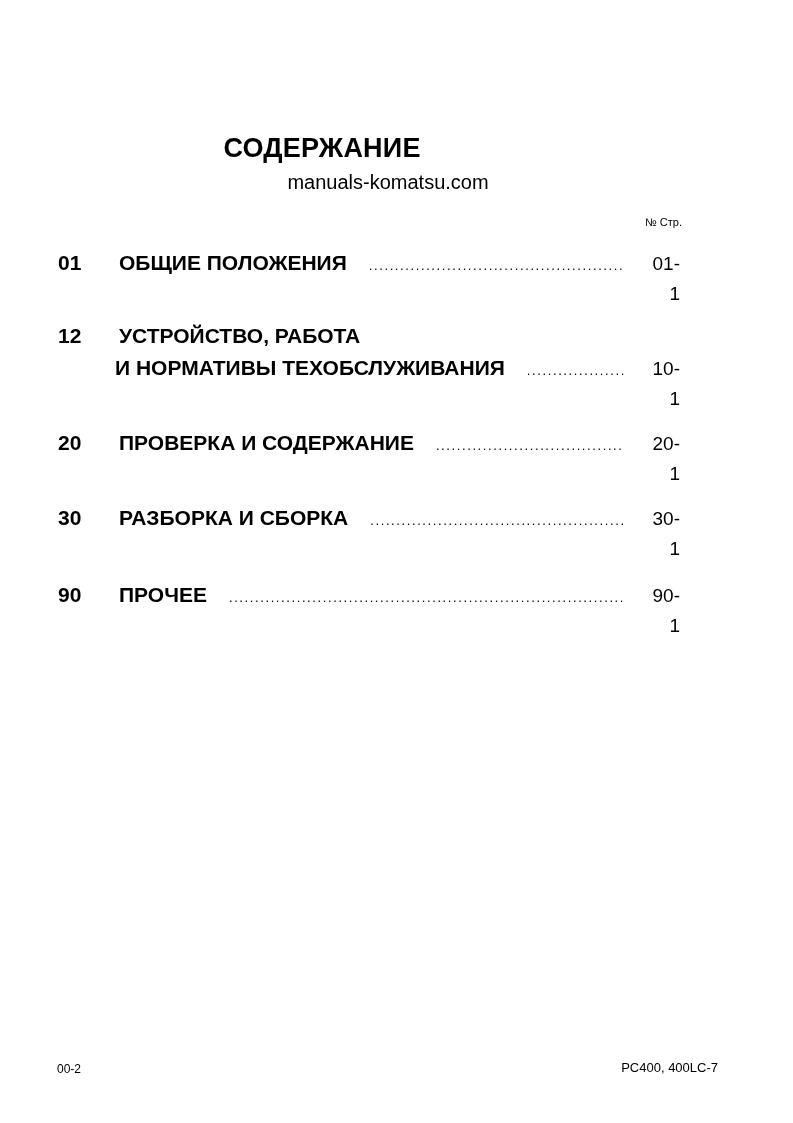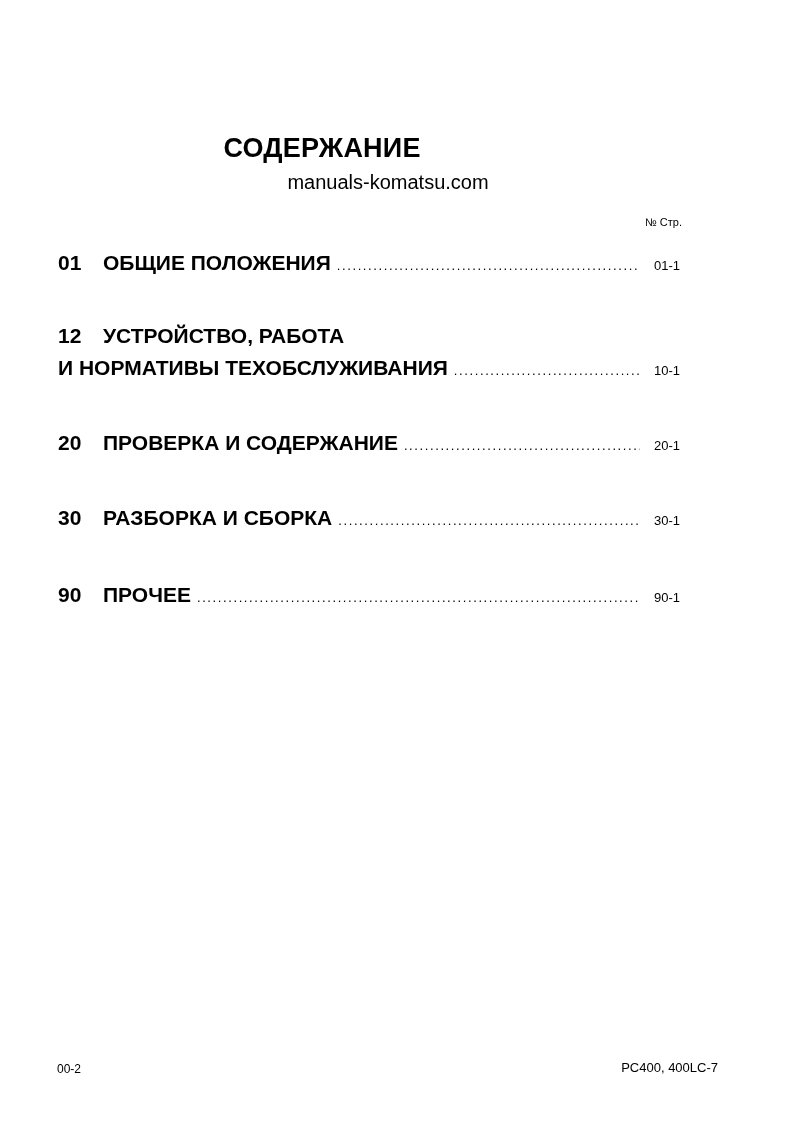--- a/index.html
+++ b/index.html
@@ -46,50 +46,52 @@
       position: absolute;
       left: 58px;
       width: 622px;
     }
     .toc-line {
       position: relative;
       display: flex;
       align-items: baseline;
       height: 30px;
       line-height: 30px;
+      gap: 16px;
     }
     .toc-num {
       width: 45px;
       flex: 0 0 45px;
       font-size: 21px;
       font-weight: bold;
     }
     .toc-title {
       font-size: 21px;
       font-weight: bold;
       white-space: nowrap;
     }
     .toc-title.indented {
+      margin-left: 57px;
     }
     .toc-dots {
       flex: 1 1 auto;
       overflow: hidden;
       white-space: nowrap;
       font-size: 13px;
       letter-spacing: 1.6px;
       margin: 0 6px 0 6px;
     }
     .toc-dots::before {
       content: "..................................................................................................................................................";
     }
     .toc-page {
       flex: 0 0 auto;
       width: 34px;
       text-align: right;
-      font-size: 13px;
+      font-size: 19px;
     }
     .footer-left {
       position: absolute;
       left: 57px;
       top: 1058px;
       font-size: 12px;
       line-height: 22px;
     }
     .footer-right {
       position: absolute;

